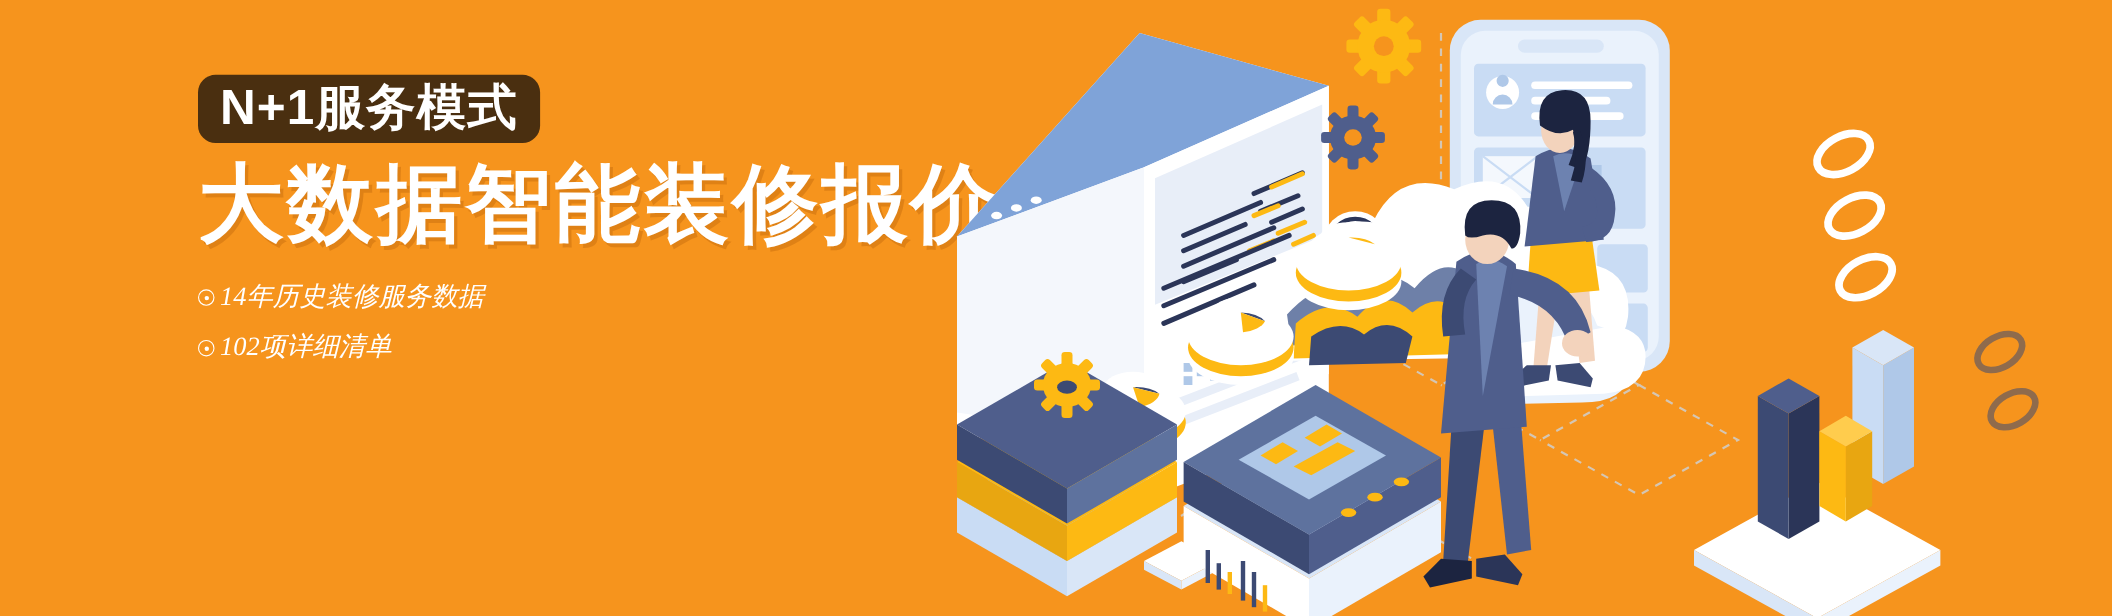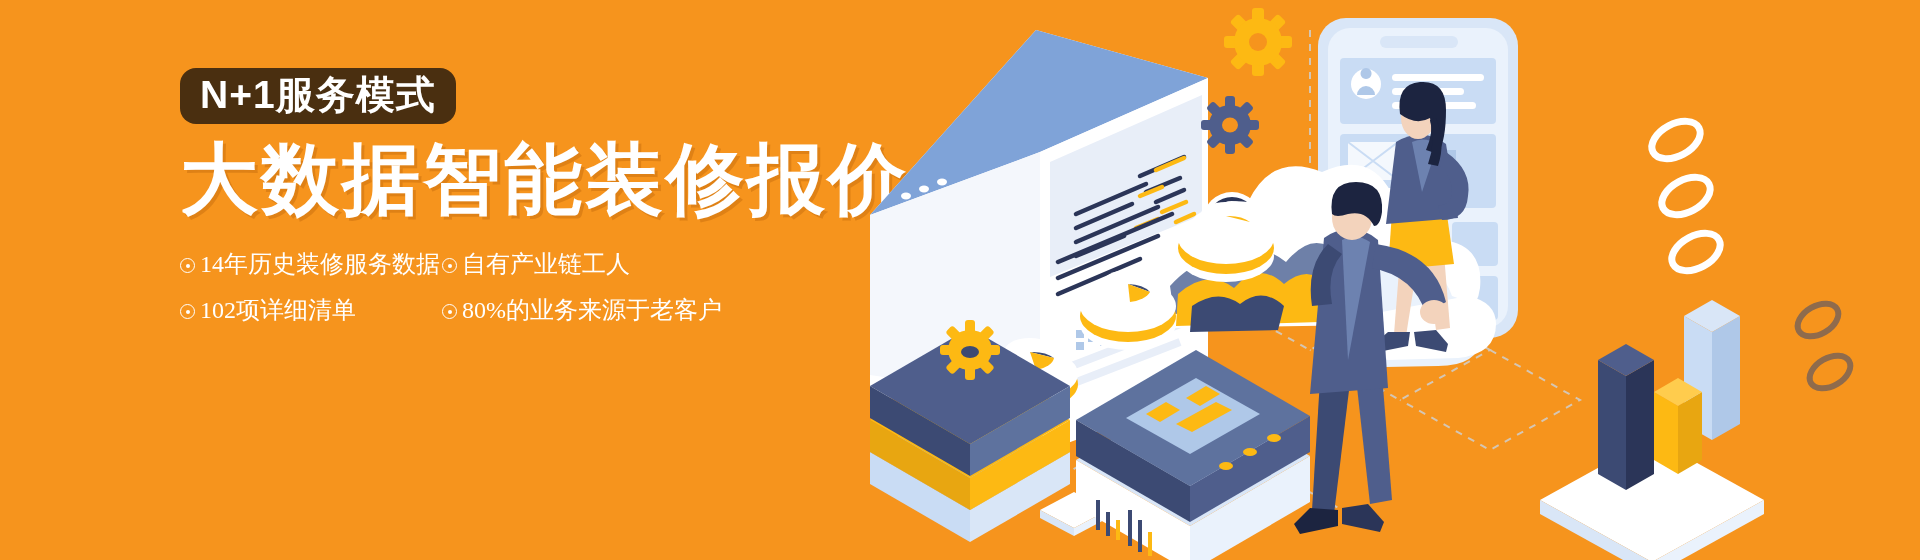--- a/index.html
+++ b/index.html
@@ -11,21 +11,21 @@
   }
   .banner{position:absolute;inset:0;background:#F6941D;overflow:hidden;}
 
   
   .copy{position:absolute;left:180px;top:68px;width:660px;}
 
   .badge{
     display:inline-block;
     background:#4A2F10;
     color:#FFFFFF;
-    font-size:39px;
+    font-size:45px;
     font-weight:bold;
     letter-spacing:1px;
     padding:7px 20px 10px 20px;
     border-radius:16px;
     line-height:1;
     white-space:nowrap;
   }
 
   .headline{
     margin-top:16px;
@@ -47,20 +47,21 @@
   .bul-col{display:flex;flex-direction:column;}
   .bul-col.left{width:262px;}
   .bul-col.right{width:300px;padding-top:0px;}
   .bullet{
     font-family:"Liberation Serif", serif;
     font-size:24px;
     line-height:1;
     margin-bottom:22px;
     white-space:nowrap;
     color:#FFFFFF;
+    font-style:italic;
   }
   .bullet .dot{
     display:inline-block;
     width:13px;height:13px;
     border:1.6px solid #FFFFFF;
     border-radius:50%;
     position:relative;
     margin-right:5px;
     vertical-align:-1px;
   }
@@ -89,28 +90,20 @@
 
       <div class="bul-col left">
         <div class="bullet">
           <span class="dot"></span><span>14年历史装修服务数据</span>
         </div>
         <div class="bullet">
           <span class="dot"></span><span>102项详细清单</span>
         </div>
       </div>
 
-      <div class="bul-col right">
-        <div class="bullet">
-          <span class="dot"></span><span>自有产业链工人</span>
-        </div>
-        <div class="bullet">
-          <span class="dot"></span><span>80%的业务来源于老客户</span>
-        </div>
-      </div>
 
     </div>
   </div>
 
   <div class="art">
     <svg viewBox="0 0 1080 560" xmlns="http://www.w3.org/2000/svg">
 
       <g stroke="#CFCFCF" stroke-width="2" fill="none" stroke-dasharray="7 7" opacity=".85">
         <path d="M470 30 L470 250 L300 345 L300 430"></path>
         <path d="M300 430 L215 480 L130 432 L45 480"></path>

